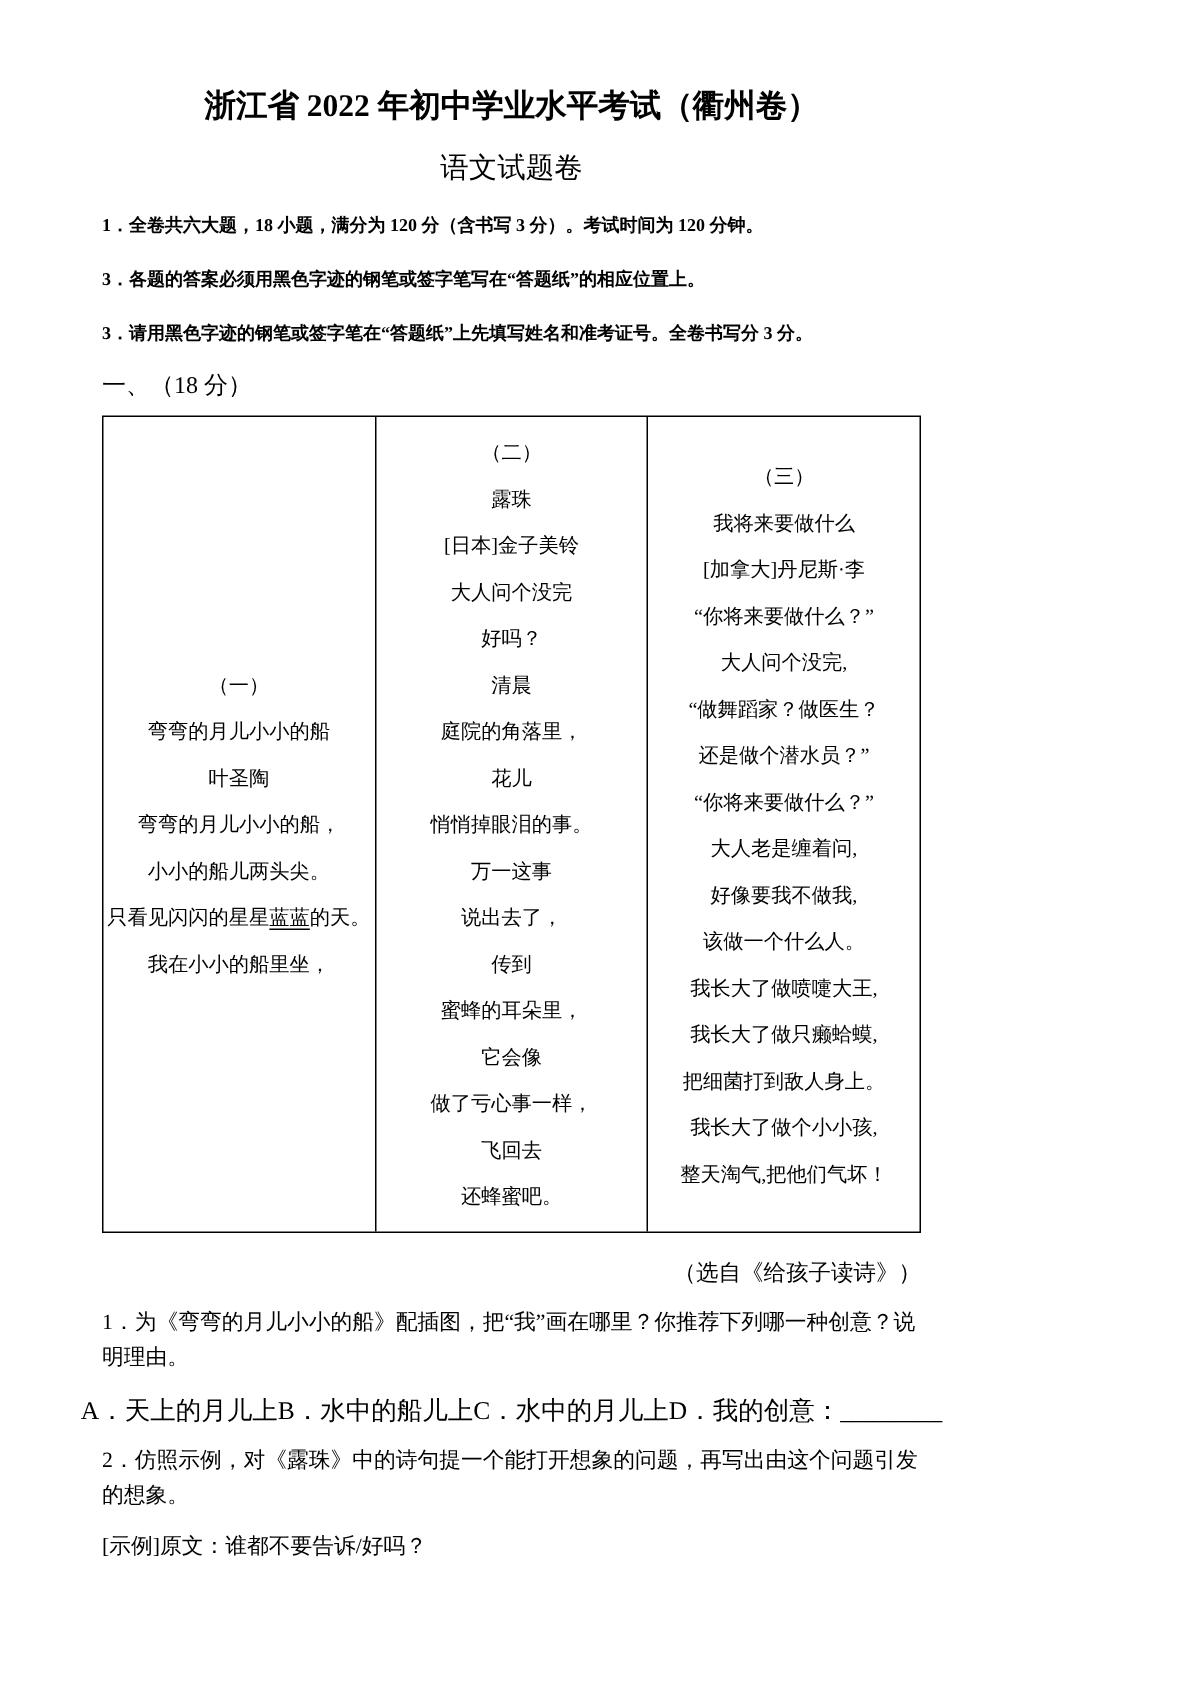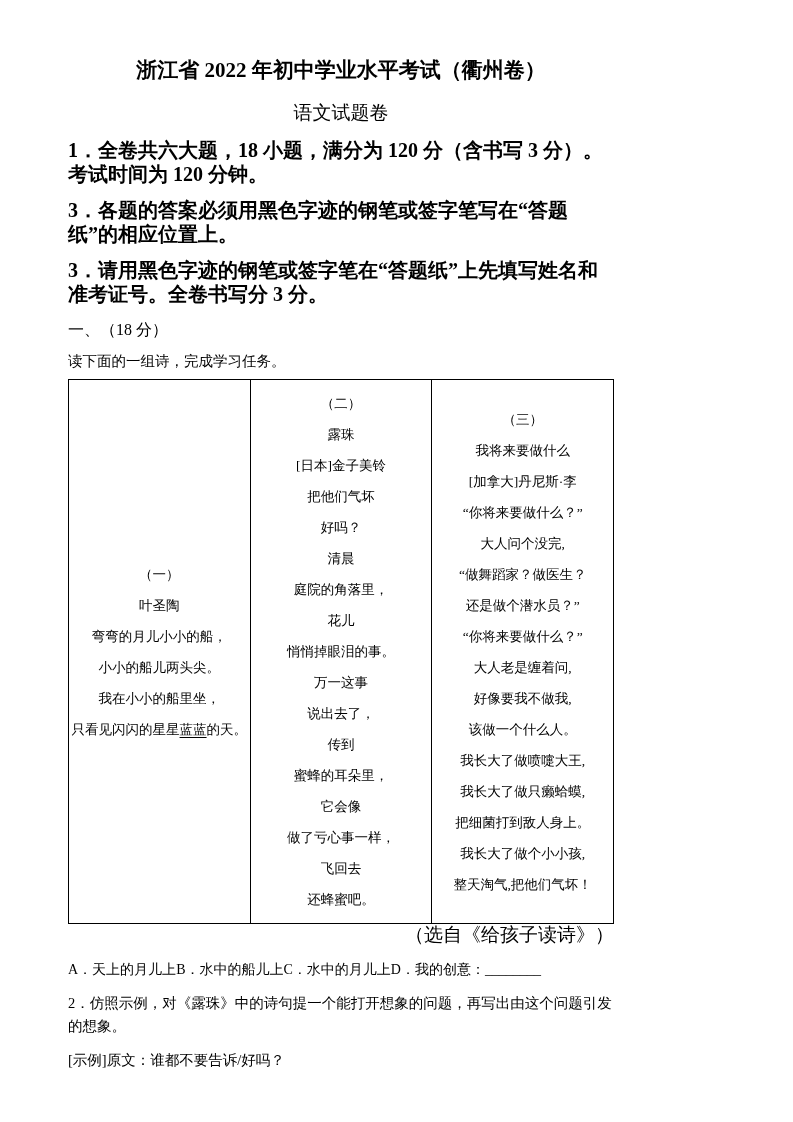--- a/index.html
+++ b/index.html
@@ -31,21 +31,21 @@
     margin-top: 16px;
   }
   .notice-heading {
     font-weight: bold;
     font-size: 16px;
     margin-top: 20px;
     line-height: 24px;
   }
   .notice-item {
     font-weight: bold;
-    font-size: 20px;
+    font-size: 12px;
     margin-top: 12px;
     line-height: 24px;
   }
   .section-heading {
     font-weight: normal;
     font-size: 16px;
     margin-top: 12px;
     line-height: 24px;
   }
   .intro {
@@ -75,67 +75,67 @@
   .poem-cell:last-child { border-right: none; }
   .poem-line {
     font-size: 13.5px;
     line-height: 31px;
     height: 31px;
     white-space: nowrap;
   }
   .u { text-decoration: underline; text-underline-offset: 3px; }
   .attribution {
     text-align: right;
-    font-size: 19px;
-    margin-top: 0;
+    font-size: 15px;
+    margin-top: 16px;
     line-height: 22px;
   }
   .question {
     font-size: 14.5px;
     margin-top: 11px;
     line-height: 23px;
   }
   .options-row {
     display: flex;
-    justify-content: flex-start;
-    font-size: 14px;
+    justify-content: center;
+    font-size: 17px;
     margin-top: 12px;
     line-height: 23px;
   }
   .option { white-space: nowrap; }
 </style>
 </head>
 <body>
 
 <div class="page">
 
   <div class="title">浙江省 2022 年初中学业水平考试（衢州卷）</div>
   <div class="subtitle">语文试题卷</div>
 
   <div class="notice-item">1．全卷共六大题，18 小题，满分为 120 分（含书写 3 分）。考试时间为 120 分钟。</div>
   <div class="notice-item">3．各题的答案必须用黑色字迹的钢笔或签字笔写在“答题纸”的相应位置上。</div>
   <div class="notice-item">3．请用黑色字迹的钢笔或签字笔在“答题纸”上先填写姓名和准考证号。全卷书写分 3 分。</div>
 
   <div class="section-heading">一、（18 分）</div>
-  <div class="intro">读下面的一组诗，完成学习任务。</div>
 
   <div class="poem-table">
     <div class="poem-cell">
         <div class="poem-line">（一）</div>
+        <div class="poem-line">弯弯的月儿小小的船</div>
         <div class="poem-line">叶圣陶</div>
         <div class="poem-line">弯弯的月儿小小的船，</div>
         <div class="poem-line">小小的船儿两头尖。</div>
+        <div class="poem-line">只看见闪闪的星星<span class="u">蓝蓝</span>的天。</div>
         <div class="poem-line">我在小小的船里坐，</div>
-        <div class="poem-line">只看见闪闪的星星<span class="u">蓝蓝</span>的天。</div>
       </div>
     <div class="poem-cell">
         <div class="poem-line">（二）</div>
         <div class="poem-line">露珠</div>
         <div class="poem-line">[日本]金子美铃</div>
-        <div class="poem-line">把他们气坏</div>
+        <div class="poem-line">大人问个没完</div>
         <div class="poem-line">好吗？</div>
         <div class="poem-line">清晨</div>
         <div class="poem-line">庭院的角落里，</div>
         <div class="poem-line">花儿</div>
         <div class="poem-line">悄悄掉眼泪的事。</div>
         <div class="poem-line">万一这事</div>
         <div class="poem-line">说出去了，</div>
         <div class="poem-line">传到</div>
         <div class="poem-line">蜜蜂的耳朵里，</div>
         <div class="poem-line">它会像</div>
@@ -158,20 +158,21 @@
         <div class="poem-line">我长大了做喷嚏大王,</div>
         <div class="poem-line">我长大了做只癞蛤蟆,</div>
         <div class="poem-line">把细菌打到敌人身上。</div>
         <div class="poem-line">我长大了做个小小孩,</div>
         <div class="poem-line">整天淘气,把他们气坏！</div>
       </div>
   </div>
 
   <div class="attribution">（选自《给孩子读诗》）</div>
 
+  <div class="question">1．为《弯弯的月儿小小的船》配插图，把“我”画在哪里？你推荐下列哪一种创意？说明理由。</div>
   <div class="options-row">
       <span class="option">A．天上的月儿上</span>
       <span class="option">B．水中的船儿上</span>
       <span class="option">C．水中的月儿上</span>
       <span class="option">D．我的创意：________</span>
     </div>
   <div class="question">2．仿照示例，对《露珠》中的诗句提一个能打开想象的问题，再写出由这个问题引发的想象。</div>
   <div class="question">[示例]原文：谁都不要告诉/好吗？</div>
 
 </div>

